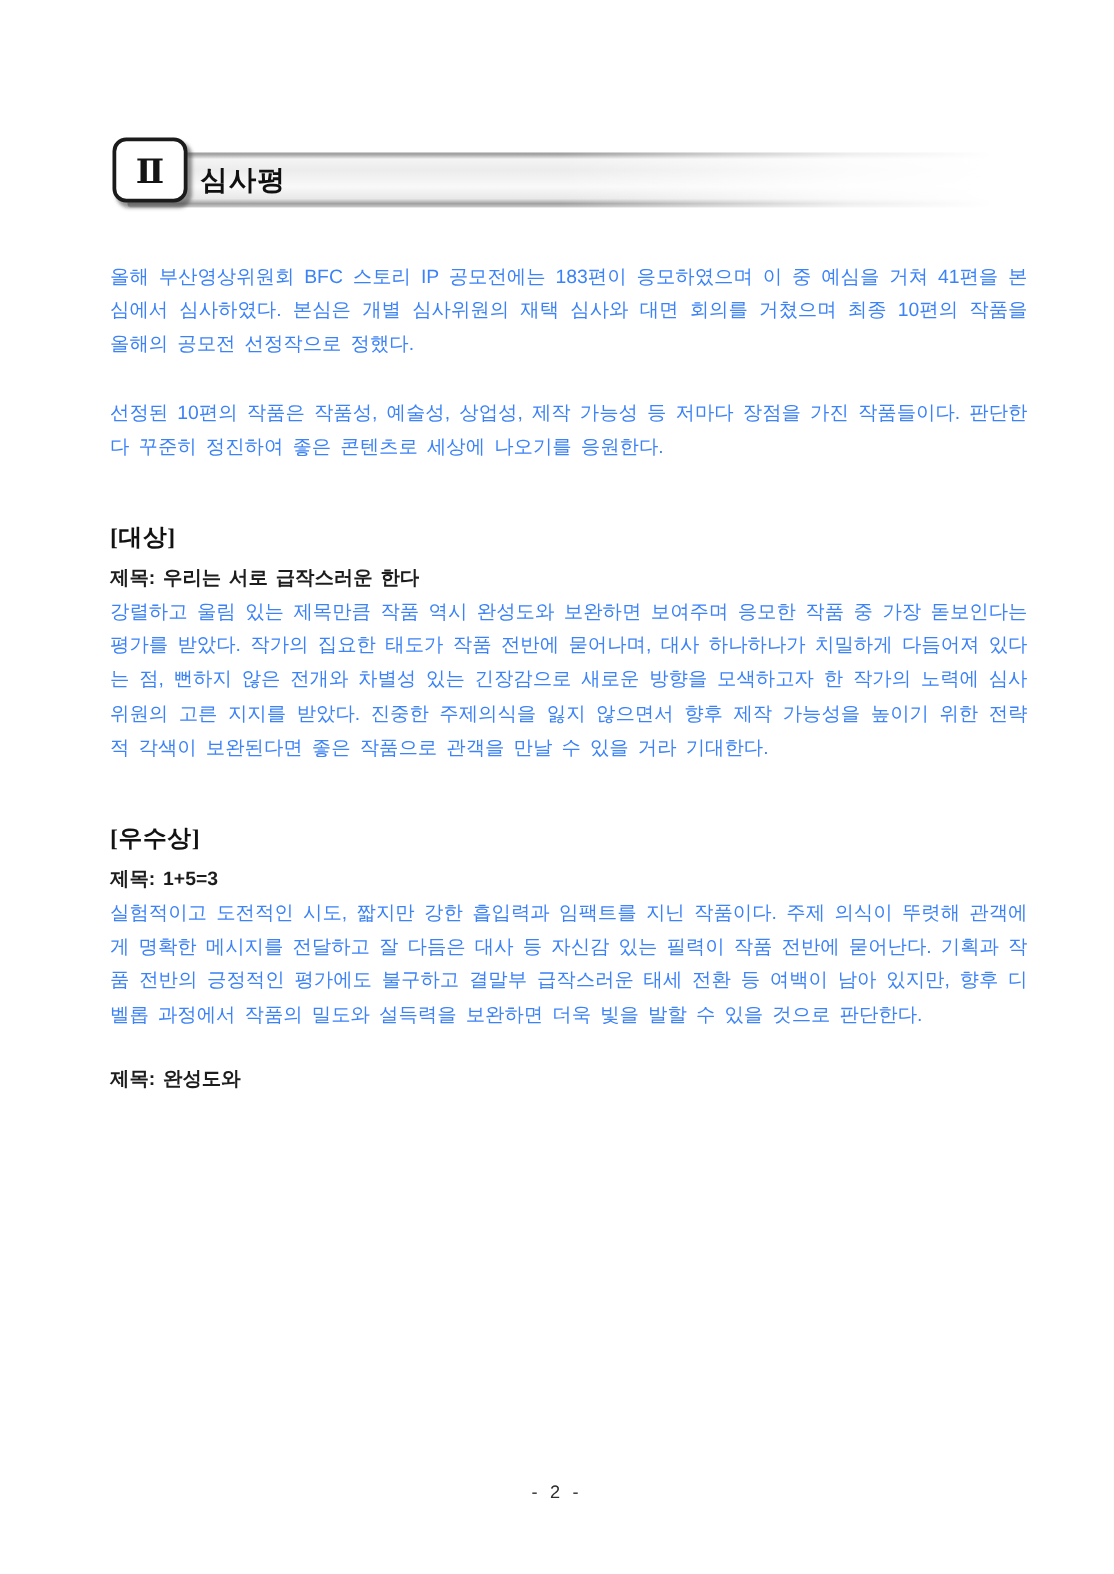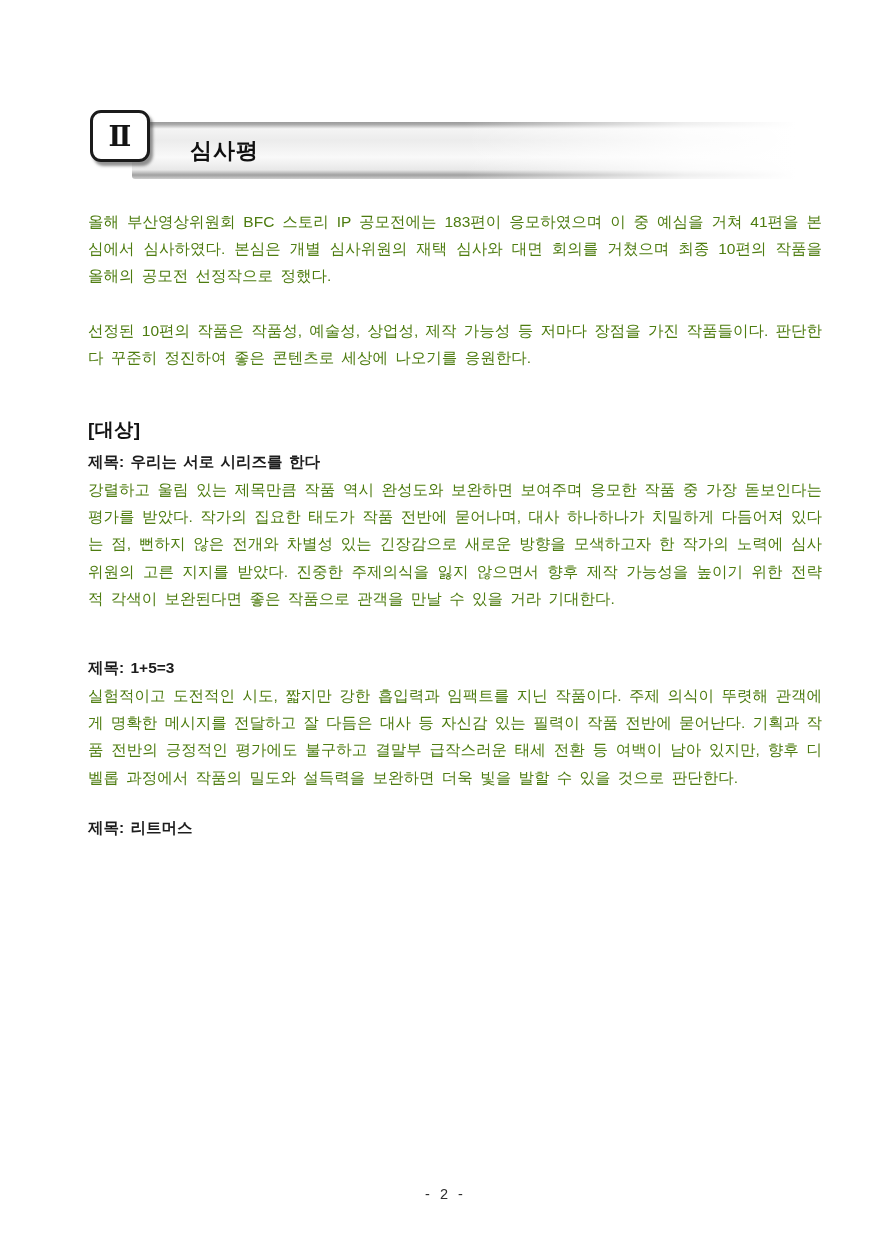--- a/index.html
+++ b/index.html
@@ -42,24 +42,24 @@
   .num-box .num {
     font-family: "Liberation Serif", "DejaVu Serif", serif;
     font-weight: bold;
     font-size: 27px;
     color: #141414;
     line-height: 1;
     transform: translateY(1px);
   }
   .header-bar {
     position: absolute;
-    left: 44px;
+    left: 14px;
     right: 0;
     top: 12px;
-    height: 57px;
+    height: 44px;
     border-radius: 3px;
     background: linear-gradient(180deg,
       #9c9c9c 0%, #a8a8a8 4%,
       #f4f4f4 12%, #ececec 32%,
       #f9f9f9 62%, #e8e8e8 84%,
       #a0a0a0 93%, #cfcfcf 100%);
     z-index: 1;
   }
   .header-bar::after {
     content: "";
@@ -81,32 +81,33 @@
     color: #101010;
     letter-spacing: 1px;
     z-index: 1;
   }
 
   
   .doc-body { margin-top: 34px; }
   .body-text {
     font-size: 15.5px;
     line-height: 27.2px;
-    color: #4d7c0f;
+    color: #3b82f6;
     text-align: justify;
     word-spacing: 3px;
     margin-bottom: 27px;
   }
   .award-section { margin-top: 46px; }
   .award-heading {
     font-size: 19px;
     font-weight: bold;
     color: #121212;
     margin-bottom: 9px;
     letter-spacing: 0.5px;
+    font-family: Liberation Serif, serif;
   }
   .entry-title {
     font-size: 15.5px;
     font-weight: bold;
     color: #1d1d1d;
     margin-bottom: 3px;
     word-spacing: 2px;
   }
   .entry + .entry { margin-top: 14px; }
 
@@ -139,32 +140,33 @@
   </header>
 
   <main class="doc-body">
 
     <p class="body-text">올해 부산영상위원회 BFC 스토리 IP 공모전에는 183편이 응모하였으며 이 중 예심을 거쳐 41편을 본심에서 심사하였다. 본심은 개별 심사위원의 재택 심사와 대면 회의를 거쳤으며 최종 10편의 작품을 올해의 공모전 선정작으로 정했다.</p>
     <p class="body-text">선정된 10편의 작품은 작품성, 예술성, 상업성, 제작 가능성 등 저마다 장점을 가진 작품들이다. 판단한다 꾸준히 정진하여 좋은 콘텐츠로 세상에 나오기를 응원한다.</p>
 
     <section class="award-section">
       <h2 class="award-heading">[대상]</h2>
       <div class="entry">
-        <h3 class="entry-title">제목: 우리는 서로 시리즈를 한다</h3>
+        <h3 class="entry-title">제목: 우리는 서로 급작스러운 한다</h3>
         <p class="body-text">강렬하고 울림 있는 제목만큼 작품 역시 완성도와 보완하면 보여주며 응모한 작품 중 가장 돋보인다는 평가를 받았다. 작가의 집요한 태도가 작품 전반에 묻어나며, 대사 하나하나가 치밀하게 다듬어져 있다는 점, 뻔하지 않은 전개와 차별성 있는 긴장감으로 새로운 방향을 모색하고자 한 작가의 노력에 심사위원의 고른 지지를 받았다. 진중한 주제의식을 잃지 않으면서 향후 제작 가능성을 높이기 위한 전략적 각색이 보완된다면 좋은 작품으로 관객을 만날 수 있을 거라 기대한다.</p>
       </div>
     </section>
 
     <section class="award-section">
+      <h2 class="award-heading">[우수상]</h2>
       <div class="entry">
         <h3 class="entry-title">제목: 1+5=3</h3>
         <p class="body-text">실험적이고 도전적인 시도, 짧지만 강한 흡입력과 임팩트를 지닌 작품이다. 주제 의식이 뚜렷해 관객에게 명확한 메시지를 전달하고 잘 다듬은 대사 등 자신감 있는 필력이 작품 전반에 묻어난다. 기획과 작품 전반의 긍정적인 평가에도 불구하고 결말부 급작스러운 태세 전환 등 여백이 남아 있지만, 향후 디벨롭 과정에서 작품의 밀도와 설득력을 보완하면 더욱 빛을 발할 수 있을 것으로 판단한다.</p>
       </div>
       <div class="entry">
-        <h3 class="entry-title">제목: 리트머스</h3>
+        <h3 class="entry-title">제목: 완성도와</h3>
       </div>
     </section>
 
   </main>
 
   <footer class="page-footer">
     <span class="page-number">- 2 -</span>
   </footer>
 
 </div>

